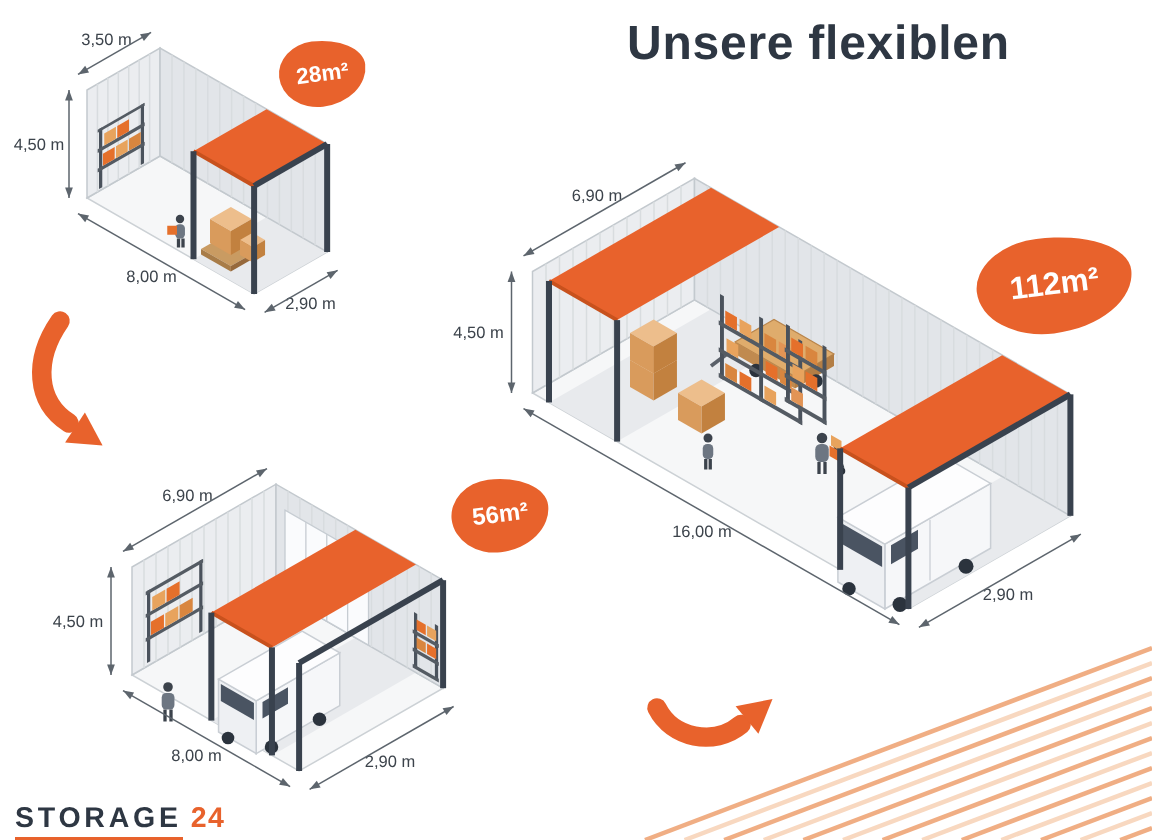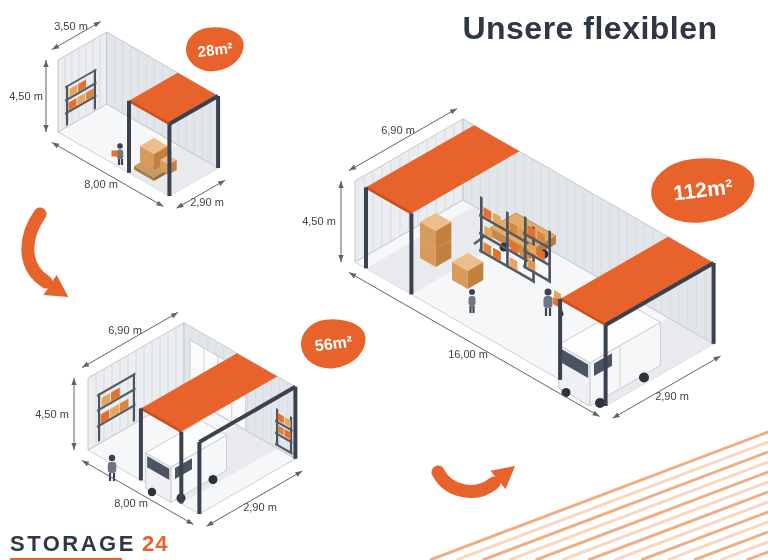--- a/index.html
+++ b/index.html
@@ -1,28 +1,28 @@
 <!DOCTYPE html>
 <html style="--accent: #E8622C; --dark: #2E3743;"><head>
 <meta charset="utf-8">
 <style>
   :root{ --accent:#E8622C; --dark:#2E3743; }
   *{box-sizing:border-box}
   body{margin:0;font-family:"Liberation Sans",sans-serif;background:#fff}
   .page{position:relative;width:768px;height:560px;background:#ffffff;overflow:hidden}
   .canvas{position:absolute;left:0;top:0}
-  .title{position:absolute;top:8px;left:418px;width:344px;text-align:center;
+  .title{position:absolute;top:8px;left:418px;width:344px;
          font-weight:800;font-size:32px;line-height:1.3;color:var(--dark);letter-spacing:.5px}
   .badge{position:absolute;display:flex;align-items:center;justify-content:center;
          background:var(--accent);color:#fff;font-weight:bold;transform:rotate(-7deg);
          border-radius:42% 58% 54% 46% / 48% 44% 56% 52%;}
   #badge-28 {left:186px;top:27px;width:58px;height:44px;font-size:15px}
   #badge-56 {left:301px;top:319px;width:65px;height:49px;font-size:16px}
   #badge-112{left:651px;top:158px;width:104px;height:64px;font-size:21px}
-  .logo{position:absolute;left:10px;bottom:0;font-weight:bold;font-size:22px;
+  .logo{position:absolute;left:10px;bottom:0;font-weight:bold;font-size:19px;
         letter-spacing:2.5px;color:var(--dark);line-height:1.1}
   .logo .num{color:var(--accent);margin-left:6px;letter-spacing:1px}
   .logo .rule{height:2.5px;background:var(--accent);margin-top:1px;width:112px}
   .dim{font-size:11px;fill:#3c434b}
   .wall-l{fill:#ebedf0;stroke:#c3c9ce;stroke-width:1}
   .wall-f{fill:#e2e5e9;stroke:#c3c9ce;stroke-width:1}
   .floor{fill:#f6f7f8;stroke:#ccd1d5;stroke-width:1}
   .pad{fill:#e8eaed}
   .canopy{fill:var(--accent)}
   .cedge{stroke:#c8511d;stroke-width:2.5}

